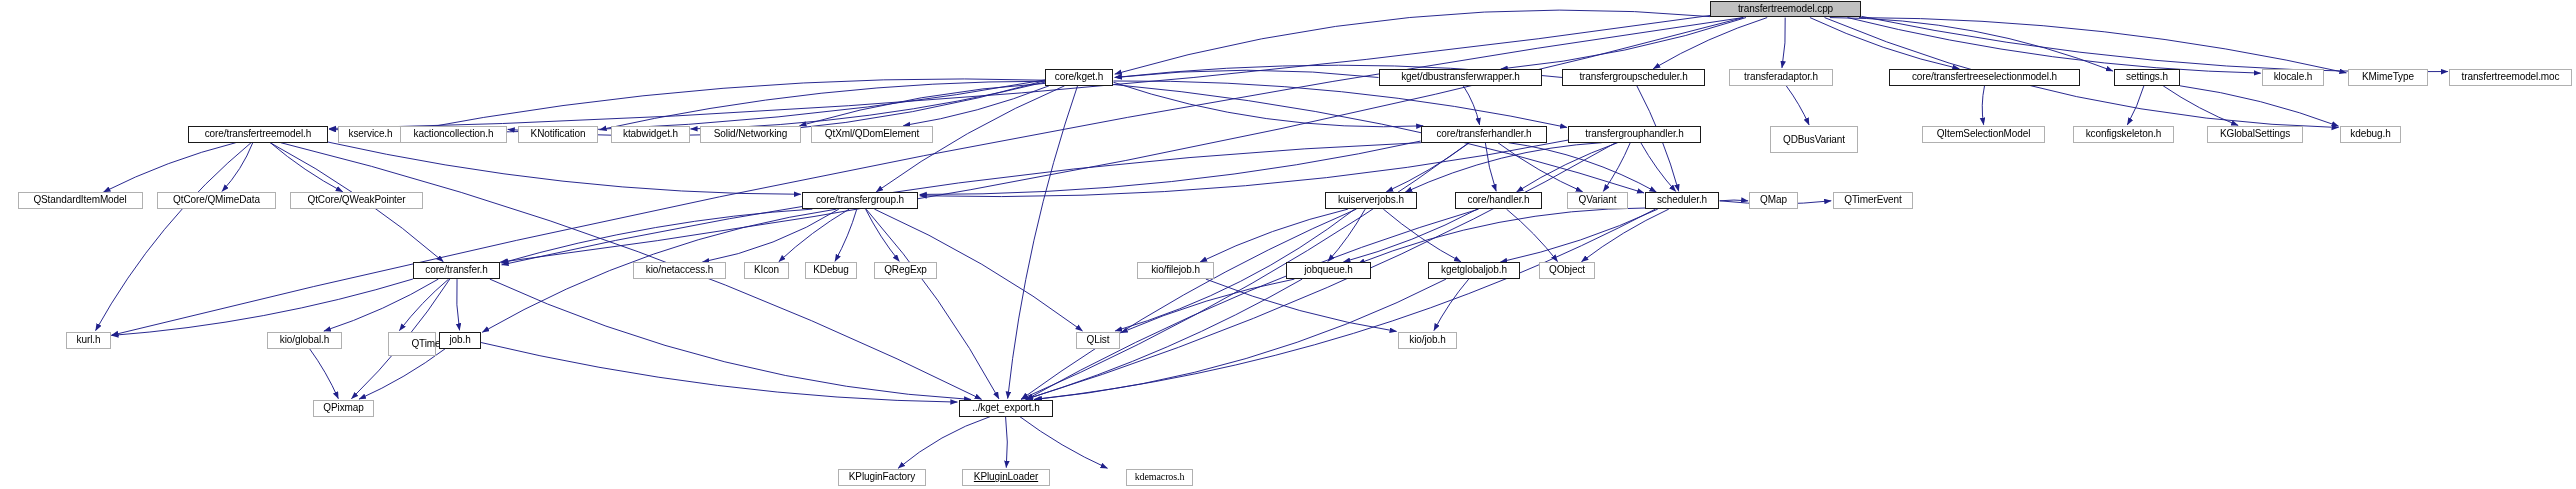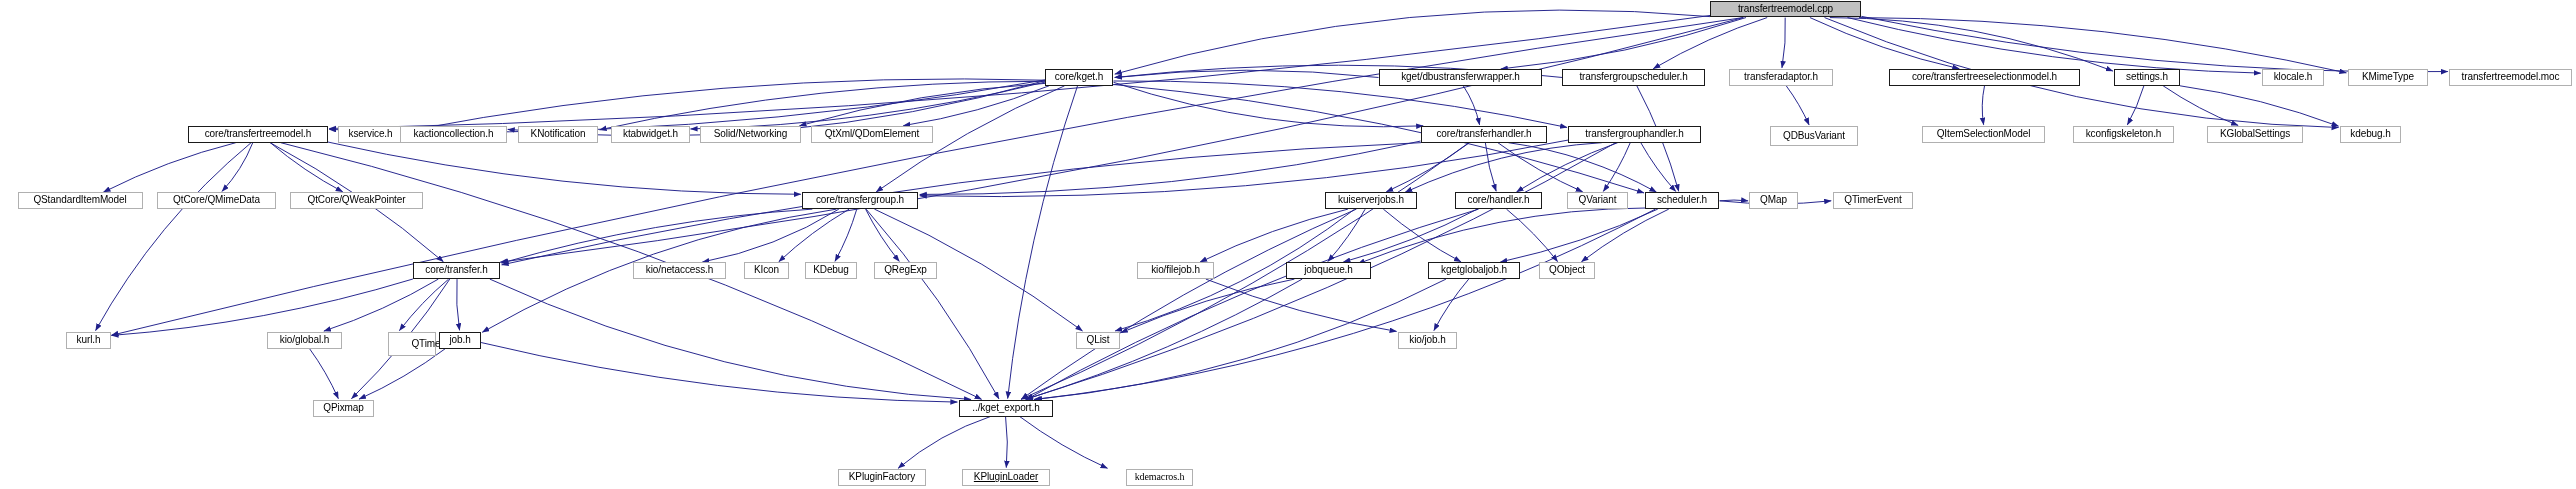--- a/index.html
+++ b/index.html
@@ -146,21 +146,21 @@
     <div class="node" style="left: 2449px; top: 69px; width: 123px; height: 16.6px;">transfertreemodel.moc</div>
     <div class="node strong" style="left: 188px; top: 126px; width: 140px; height: 16.6px;">core/transfertreemodel.h</div>
     <div class="node" style="left: 338px; top: 126px; width: 65px; height: 16.6px;">kservice.h</div>
     <div class="node" style="left: 400px; top: 126px; width: 107px; height: 16.6px;">kactioncollection.h</div>
     <div class="node" style="left: 518px; top: 126px; width: 80px; height: 16.6px;">KNotification</div>
     <div class="node" style="left: 611px; top: 126px; width: 79px; height: 16.6px;">ktabwidget.h</div>
     <div class="node" style="left: 700px; top: 126px; width: 101px; height: 16.6px;">Solid/Networking</div>
     <div class="node" style="left: 811px; top: 126px; width: 122px; height: 16.6px;">QtXml/QDomElement</div>
     <div class="node strong" style="left: 1421px; top: 126px; width: 126px; height: 16.6px;">core/transferhandler.h</div>
     <div class="node strong" style="left: 1568px; top: 126px; width: 133px; height: 16.6px;">transfergrouphandler.h</div>
-    <div class="node" style="left: 1770px; top: 126px; width: 88px; height: 20px;">QDBusVariant</div>
+    <div class="node" style="left: 1770px; top: 126px; width: 88px; height: 27px;">QDBusVariant</div>
     <div class="node" style="left: 1922px; top: 126px; width: 123px; height: 16.6px;">QItemSelectionModel</div>
     <div class="node" style="left: 2073px; top: 126px; width: 101px; height: 16.6px;">kconfigskeleton.h</div>
     <div class="node" style="left: 2207px; top: 126px; width: 96px; height: 16.6px;">KGlobalSettings</div>
     <div class="node" style="left: 2340px; top: 126px; width: 61px; height: 16.6px;">kdebug.h</div>
     <div class="node" style="left: 17.5px; top: 192px; width: 125px; height: 16.6px;">QStandardItemModel</div>
     <div class="node" style="left: 157px; top: 192px; width: 119px; height: 16.6px;">QtCore/QMimeData</div>
     <div class="node" style="left: 290px; top: 192px; width: 133px; height: 16.6px;">QtCore/QWeakPointer</div>
     <div class="node strong" style="left: 802px; top: 192px; width: 116px; height: 16.6px;">core/transfergroup.h</div>
     <div class="node strong" style="left: 1325px; top: 192px; width: 92px; height: 16.6px;">kuiserverjobs.h</div>
     <div class="node strong" style="left: 1455px; top: 192px; width: 87px; height: 16.6px;">core/handler.h</div>

